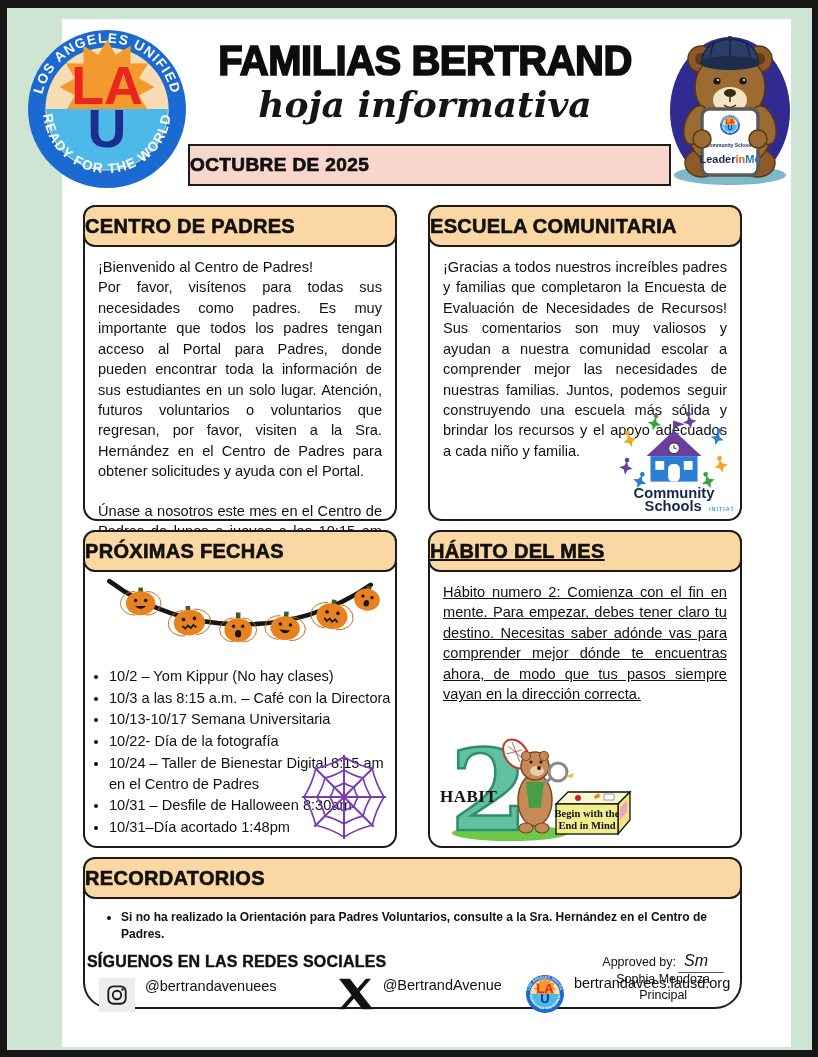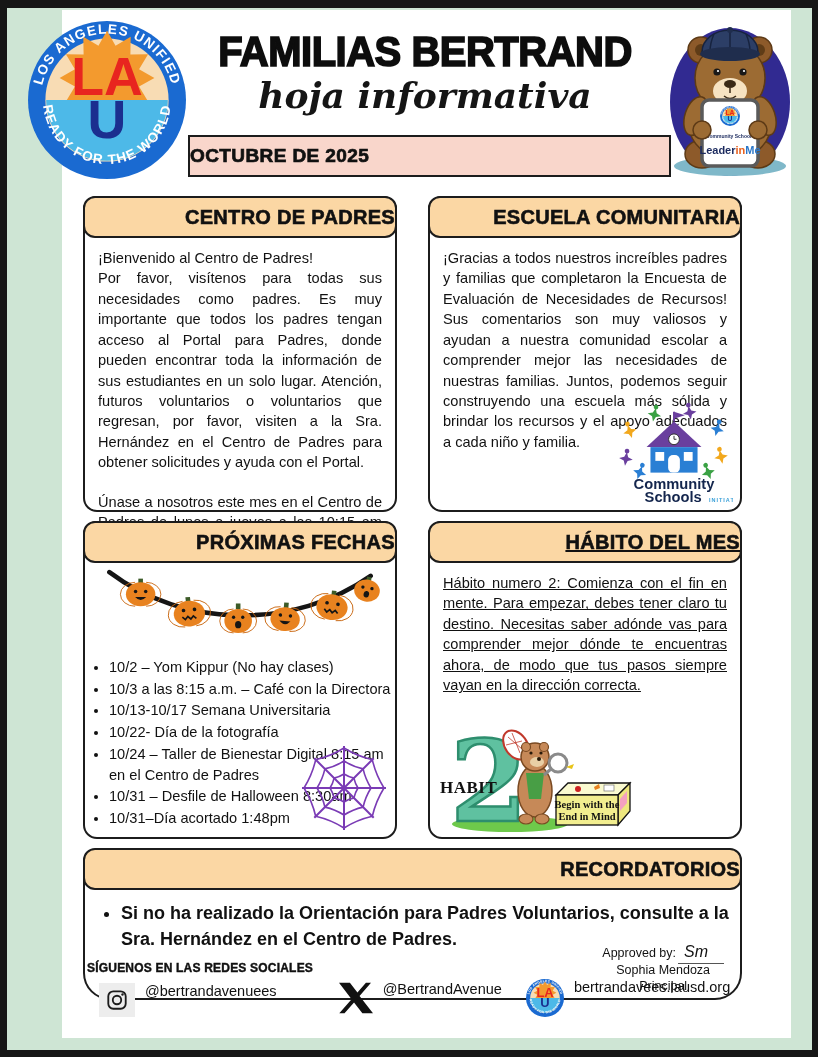--- a/index.html
+++ b/index.html
@@ -1,36 +1,36 @@
 <!DOCTYPE html>
 <html><head>
 <meta charset="utf-8">
 <style>
   html,body{margin:0;padding:0;}
   body{background:#161616;font-family:"Liberation Sans",sans-serif;color:#111;}
   .screen{position:relative;width:818px;height:1057px;background:#161616;overflow:hidden;}
   .mint{position:absolute;left:7px;top:8px;width:805px;height:1042px;background:#cee5d4;}
-  .page{position:absolute;left:62px;top:10px;width:729px;height:1028px;background:#ffffff;}
+  .page{position:absolute;left:62px;top:19px;width:729px;height:1028px;background:#ffffff;}
 
   
   .brand-logo{position:absolute;left:-34px;top:11px;width:158px;height:158px;}
   .masthead{position:absolute;left:120px;top:20px;width:486px;text-align:center;}
   .title{font-size:40px;font-weight:bold;letter-spacing:-0.5px;color:#0d0d0d;
          -webkit-text-stroke:1.6px #0d0d0d;line-height:1.05;transform:scaleY(1.08);}
   .subtitle{font-family:"DejaVu Serif",serif;font-style:italic;font-weight:bold;
             font-size:36px;margin-top:2px;color:#151515;}
   .banner{position:absolute;left:126px;top:125px;width:479px;height:38px;background:#f9d6cb;
           border:2px solid #1c1c1c;display:flex;align-items:center;
           font-weight:bold;font-size:19px;letter-spacing:.4px;-webkit-text-stroke:.7px #111;}
   .mascot{position:absolute;left:594px;top:4px;width:146px;height:166px;}
 
   
   .box{position:absolute;background:#fff;border:2px solid #1c1c1c;border-radius:14px;}
   .box-header{margin:-2px -2px 0 -2px;height:38px;background:#fbd7a4;border:2px solid #1c1c1c;
-              border-radius:12px;display:flex;align-items:center;justify-content:flex-end;
+              border-radius:12px;display:flex;align-items:center;justify-content:flex-start;
               font-size:20px;font-weight:bold;letter-spacing:.3px;-webkit-text-stroke:.6px #111;}
   .box-body{padding:10px 13px 8px 13px;font-size:14.6px;line-height:1.4;text-align:justify;}
   .box-body p{margin:0;}
   .box-body p.gap{margin-top:19px;}
 
   #box-parent-center{left:21px;top:186px;width:310px;height:312px;}
   #box-community{left:366px;top:186px;width:310px;height:312px;}
   #box-dates{left:21px;top:511px;width:310px;height:314px;}
   #box-habit{left:366px;top:511px;width:310px;height:314px;text-decoration:underline;}
   #box-reminders{left:21px;top:838px;width:655px;height:148px;border-radius:27px;}
@@ -38,22 +38,22 @@
   .cs-logo{position:absolute;left:185px;top:204px;width:118px;height:102px;}
 
   .garland{display:block;margin:0 auto;width:296px;height:92px;}
   .dates-list{margin:2px 0 0 0;padding:0 4px 0 24px;font-size:14.6px;line-height:1.42;}
   .dates-list li{margin:0 0 1px 0;text-align:left;}
   .spiderweb{position:absolute;right:8px;bottom:6px;width:86px;height:86px;}
 
   .habit-art{position:absolute;left:8px;bottom:4px;width:200px;height:126px;}
 
   
-  .rem-list{margin:10px 8px 0 20px;padding-left:16px;font-weight:bold;font-size:18px;line-height:1.45;}
-  .social-heading{margin:9px 0 0 2px;font-size:12px;font-weight:bold;letter-spacing:.2px;
+  .rem-list{margin:10px 8px 0 20px;padding-left:16px;font-weight:bold;font-size:12px;line-height:1.45;}
+  .social-heading{margin:9px 0 0 2px;font-size:16px;font-weight:bold;letter-spacing:.2px;
                   -webkit-text-stroke:.4px #111;}
   .social-row{display:flex;align-items:center;margin-top:4px;padding-left:14px;font-size:14.5px;}
   .social-item{display:flex;align-items:flex-start;gap:10px;}
   .social-item.x-item{margin-left:62px;}
   .social-item.web-item{margin-left:24px;}
   .ig-pad{width:36px;height:34px;background:#ededed;display:flex;align-items:center;justify-content:center;}
   .approved{position:absolute;right:16px;bottom:4px;font-size:12.5px;line-height:1.3;text-align:center;}
   .approved .row1{display:flex;align-items:flex-end;justify-content:flex-end;}
   .sig{display:inline-block;font-family:Liberation Sans, sans-serif;font-style:italic;font-size:16px;
        border-bottom:1.5px solid #555;padding:0 16px 0 6px;margin-left:2px;transform:translateY(2px);}

